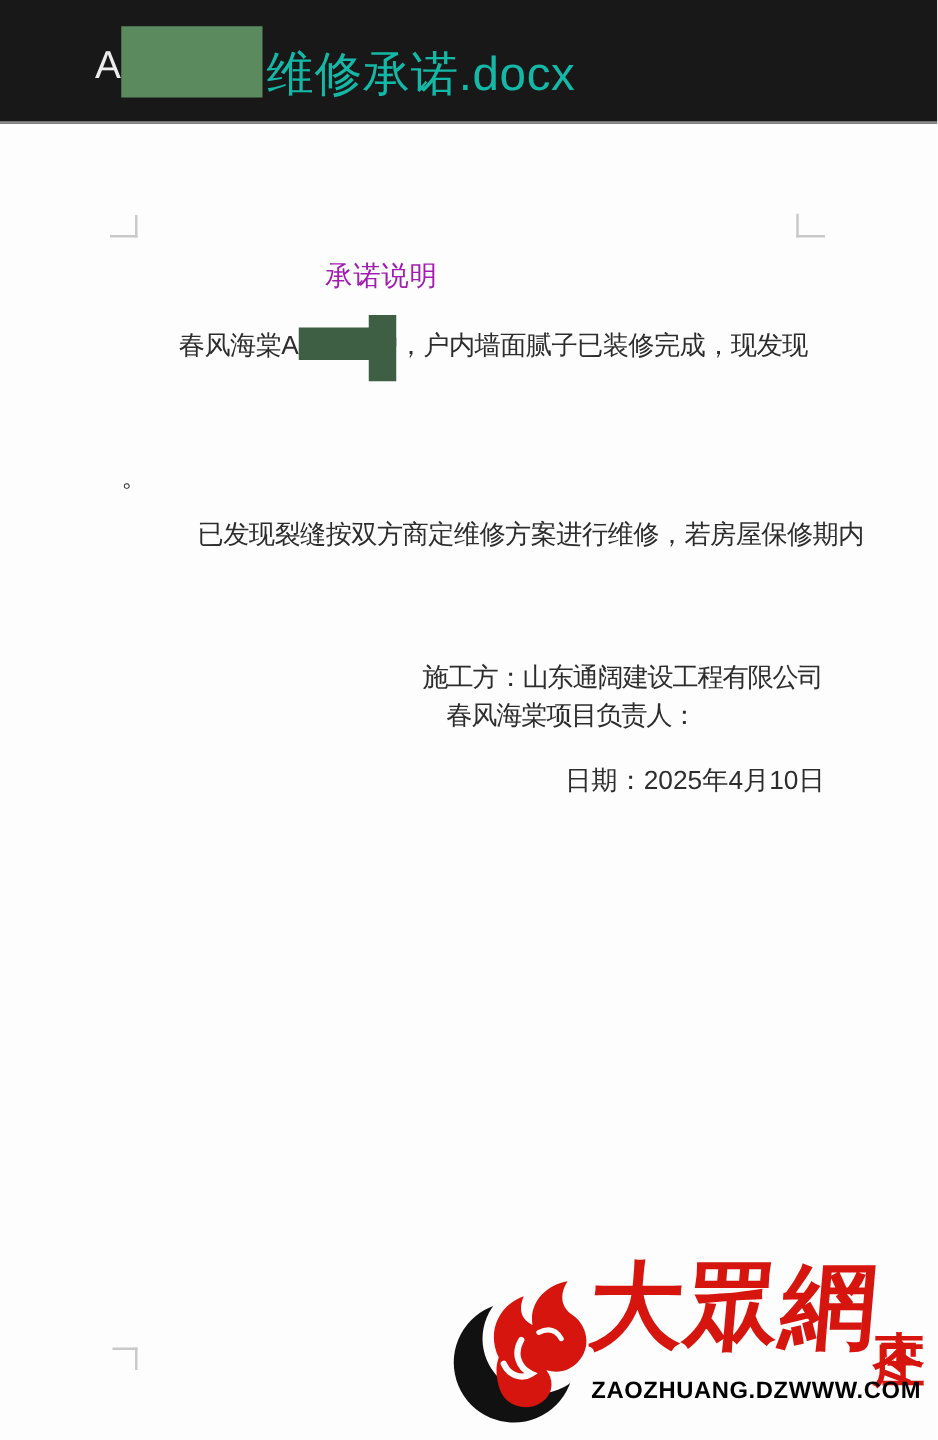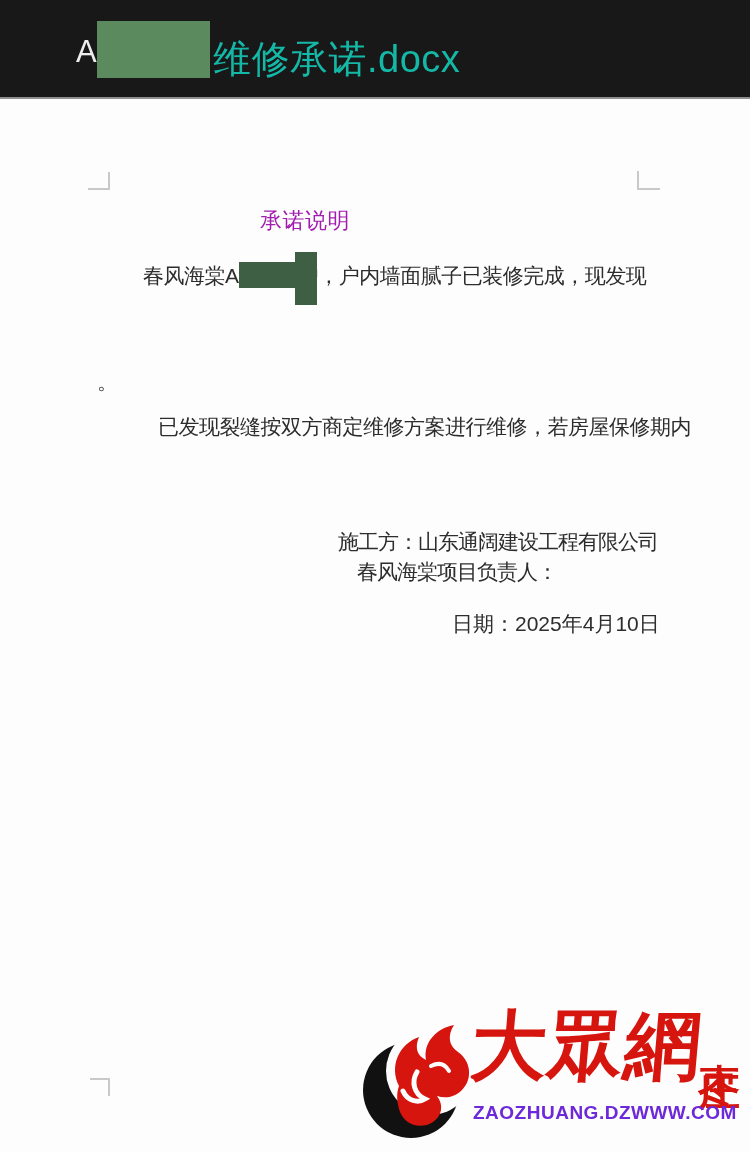--- a/index.html
+++ b/index.html
@@ -76,21 +76,21 @@
     font-family:"Liberation Serif",serif;
   }
   .wm-region{
     position:absolute;left:335px;top:18px;height:100px;
     writing-mode:vertical-rl;text-orientation:upright;
     font-size:42px;line-height:1;font-weight:bold;color:#d5150e;
     letter-spacing:4px;
   }
   .wm-url{
     position:absolute;left:110px;top:90px;
-    font-size:19px;font-weight:bold;color:#6d28d9;
+    font-size:19px;font-weight:bold;color:#000000;
     letter-spacing:0.5px;white-space:nowrap;text-align:center;
   }
 </style>
 </head>
 <body>
 
 <div class="canvas">
 
   <div class="header">
     <span class="filename-pre">A</span>

